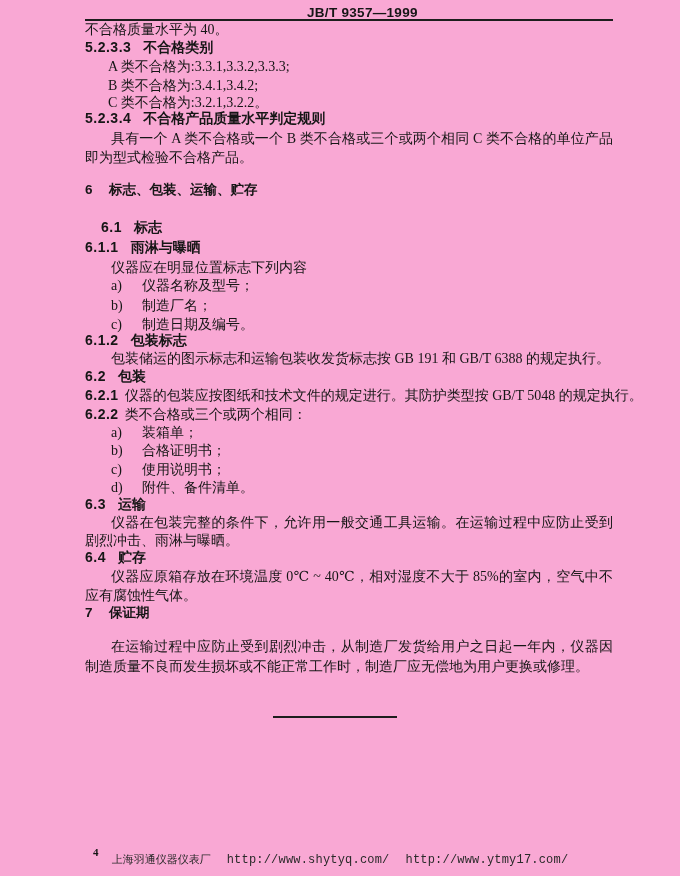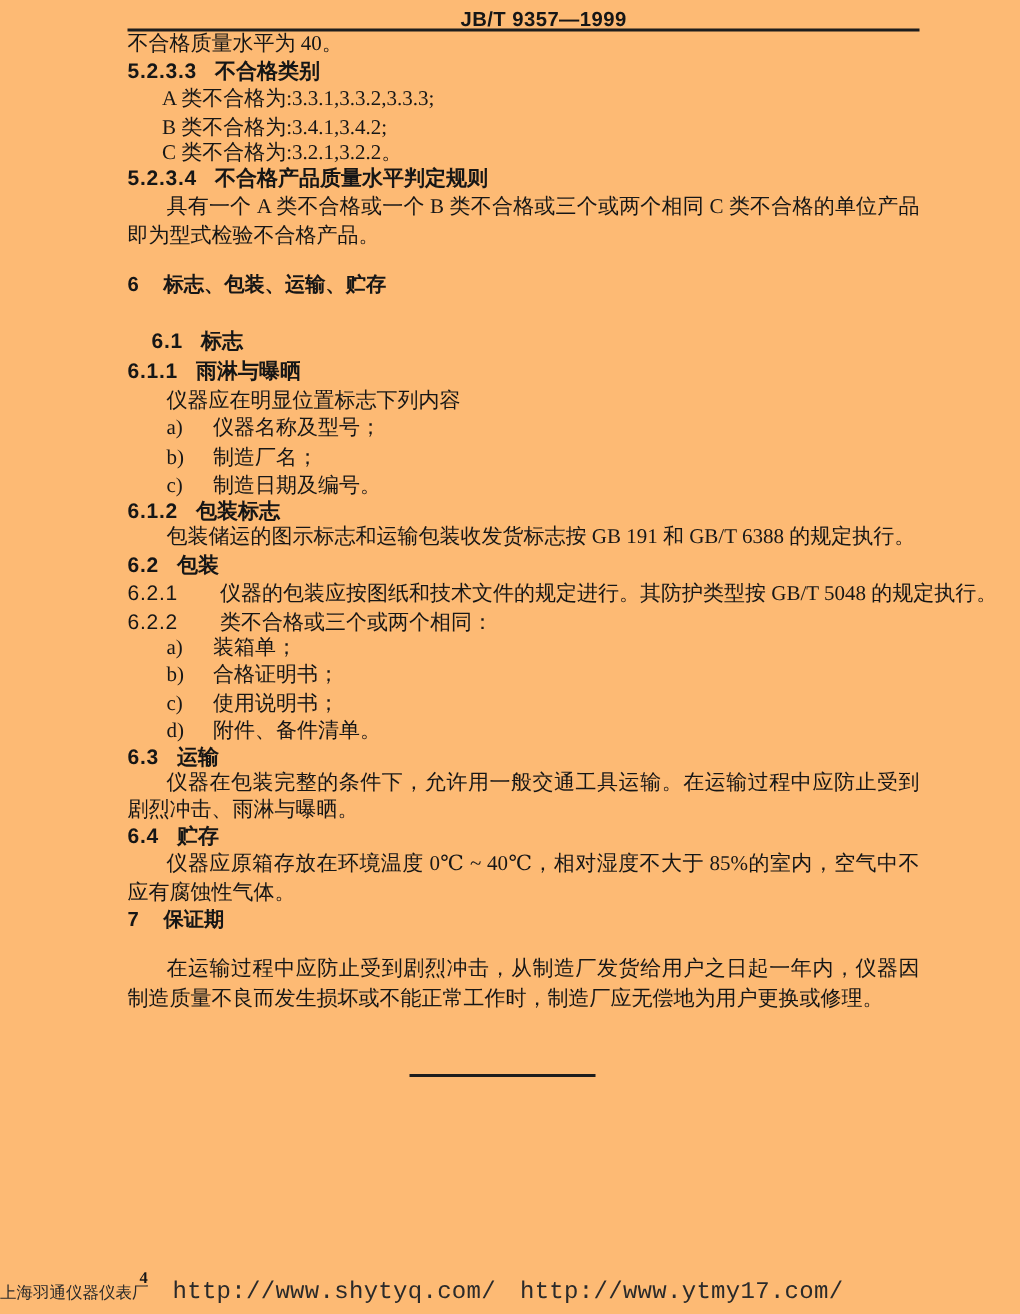--- a/index.html
+++ b/index.html
@@ -1,20 +1,20 @@
 <!DOCTYPE html>
 <html><head>
 <meta charset="utf-8">
 <style>
   html, body { margin: 0; padding: 0; background: #ffffff; }
   .page {
     position: relative;
     width: 680px;
     height: 876px;
-    background: #fdba74;
+    background: #f9a8d4;
     color: #161616;
     font-family: "Liberation Serif", "DejaVu Serif", serif;
     overflow: hidden;
   }
   .ln {
     position: absolute;
     font-size: 14px;
     line-height: 15px;
     white-space: nowrap;
   }
@@ -27,48 +27,49 @@
   .rule { position: absolute; background: #1d1d1d; }
   .head {
     font-family: "Liberation Sans", "DejaVu Sans", sans-serif;
     font-weight: 700;
   }
   .head .num { margin-right: 12px; letter-spacing: 0.5px; }
   .sec { font-size: 13.5px; }
   .sec .num { margin-right: 16px; }
   .mix .num {
     font-family: "Liberation Sans", "DejaVu Sans", sans-serif;
-    font-weight: 400;
-    margin-right: 28px;
+    font-weight: 700;
+    margin-right: 6px;
     letter-spacing: 0.5px;
   }
   .para {
     white-space: normal;
     width: 528px;
     text-align: justify;
     text-indent: 26px;
     line-height: 19px;
   }
   .tight { line-height: 18px; }
   .loose { line-height: 20px; }
   .item .lbl { display: inline-block; width: 31px; }
   .pgnum { font-size: 11px; font-weight: 700; }
   .footer-row {
     position: absolute;
     left: 0; right: 0;
     top: 852px;
     display: flex;
+    justify-content: center;
     align-items: baseline;
     gap: 16px;
     font-size: 11px;
     color: #2a2a2a;
   }
   .f-url {
     font-family: "Liberation Mono", "DejaVu Sans Mono", monospace;
-    font-size: 16px;
+    font-size: 12px;
     letter-spacing: 0.2px;
   }
 </style>
 </head>
 <body>
 
 <div class="page">
 
   <div class="ln doc-num" style="top:5px;left:307px">JB/T 9357—1999</div>
   <div class="rule" style="top:19px;left:85px;width:528px;height:2px"></div>

